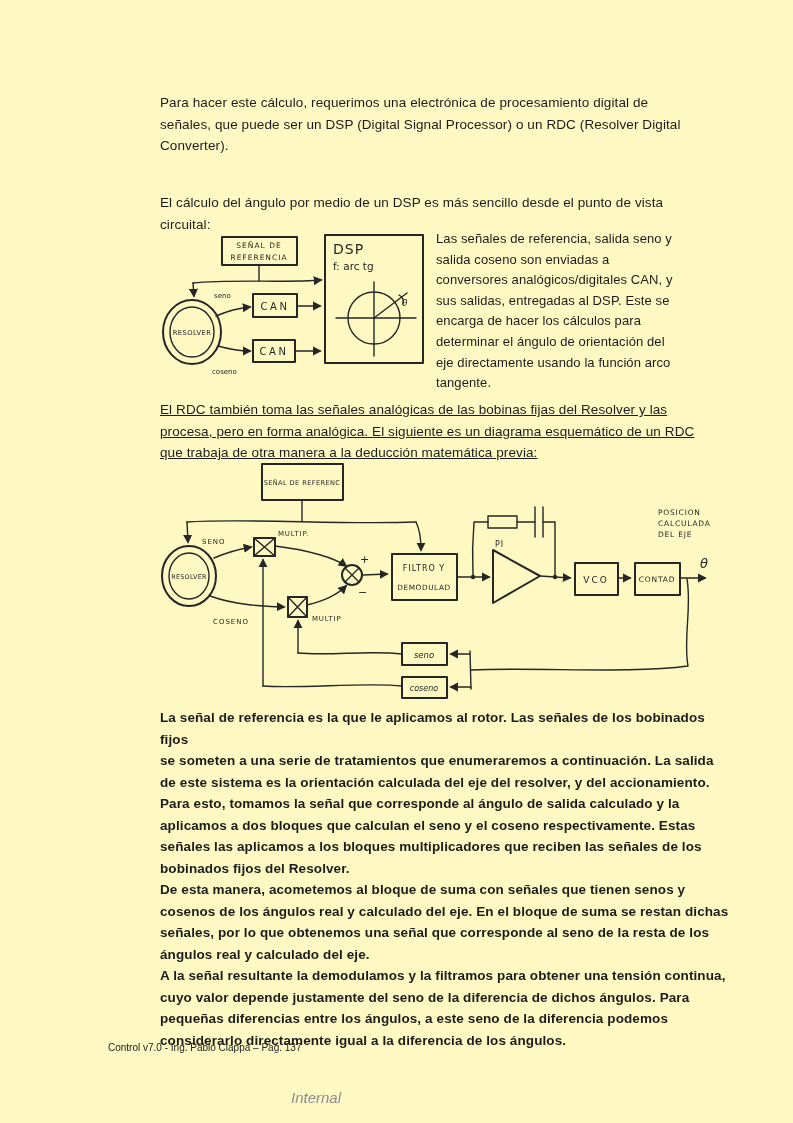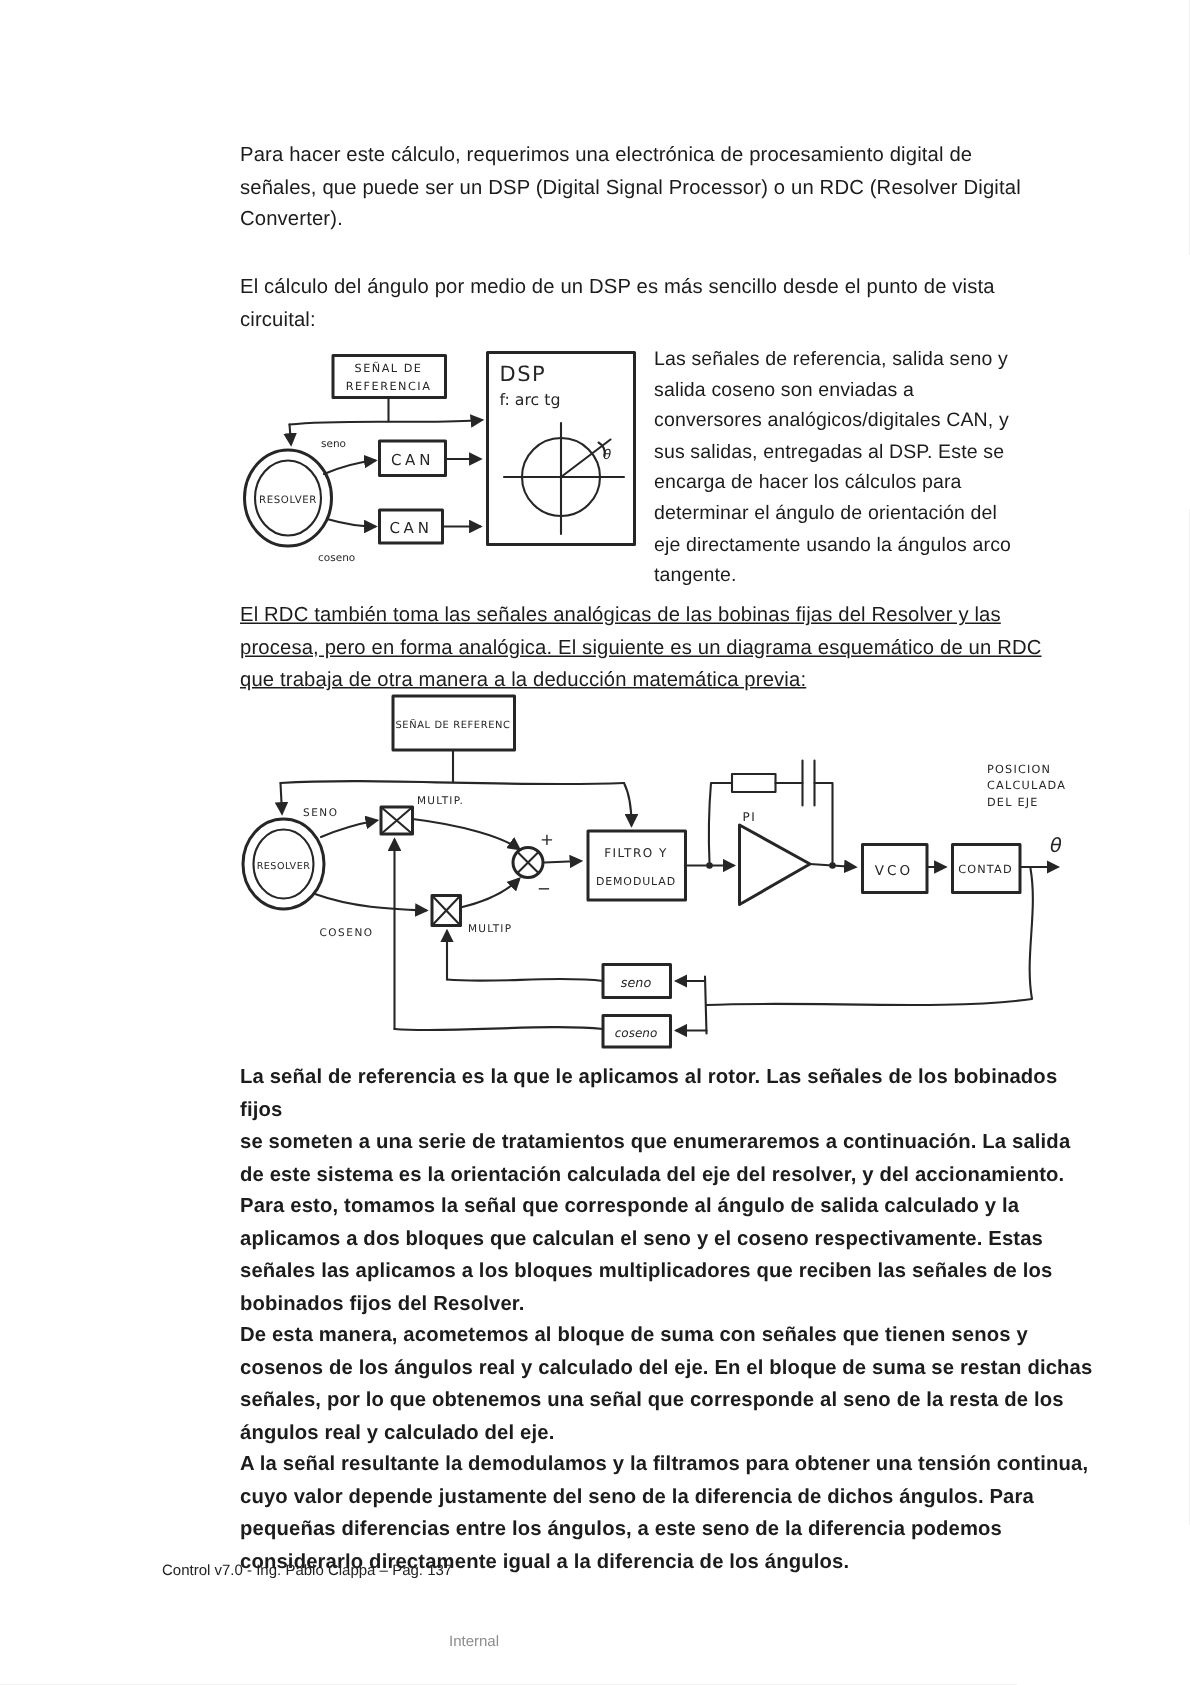--- a/index.html
+++ b/index.html
@@ -1,43 +1,43 @@
 <!DOCTYPE html>
 <html><head>
 <meta charset="utf-8">
 <style>
   html,body { margin:0; padding:0; background:#e8e8e8; }
   .page {
-    position:relative; width:793px; height:1123px; background:#ffffff;
+    position:relative; width:793px; height:1123px; background:#fef9c3;
     margin:0 auto; overflow:hidden;
     font-family:"Liberation Sans", sans-serif; color:#1c1c1c;
   }
   .para {
     position:absolute; font-size:13.5px; line-height:21.5px;
     white-space:pre-line; letter-spacing:0.1px;
   }
   .footer-left { position:absolute; left:108px; top:1042px; font-size:10px; color:#222; }
   .footer-center { position:absolute; left:0; top:1089px; width:632px; text-align:center;
-                   font-size:10px; color:#8d8d8d; }
+                   font-size:15px; color:#8d8d8d;font-style:italic; }
   svg { position:absolute; overflow:visible; }
   .ink  { stroke:#262626; fill:none; stroke-width:1.4; stroke-linecap:round; stroke-linejoin:round; }
   .ink2 { stroke:#262626; fill:none; stroke-width:2;   stroke-linecap:round; stroke-linejoin:round; }
   .hw   { font-family:"DejaVu Sans", sans-serif; fill:#262626; stroke:none; }
   .dot  { fill:#262626; stroke:none; }
 </style>
 </head>
 <body>
 
 <div class="page">
 
   <div class="para" style="left:160px; top:92px; width:560px;">Para hacer este cálculo, requerimos una electrónica de procesamiento digital de
 señales, que puede ser un DSP (Digital Signal Processor) o un RDC (Resolver Digital
 Converter).</div>
 
-  <div class="para" style="left:160px; top:180px; width:560px;">El cálculo del ángulo por medio de un DSP es más sencillo desde el punto de vista
+  <div class="para" style="left:160px; top:192px; width:560px;">El cálculo del ángulo por medio de un DSP es más sencillo desde el punto de vista
 circuital:</div>
 
   <svg width="290" height="172" viewBox="0 0 290 172" style="left:150px; top:222px;">
     <defs>
       <marker id="ar1" viewBox="0 0 10 10" refX="8" refY="5" markerWidth="6.5" markerHeight="6.5" orient="auto">
         <path d="M0,0 L10,5 L0,10 z" fill="#262626"></path>
       </marker>
     </defs>
 
     <rect class="ink2" x="72" y="15" width="75" height="28"></rect>
@@ -74,21 +74,21 @@
     <path class="ink" d="M249,73 a8,8 0 0 1 4,9"></path>
     <text class="hw" x="252" y="84" font-size="9" font-style="italic">θ</text>
   </svg>
 
   <div class="para" style="left:436px; top:229px; width:258px; font-size:13px; line-height:20.6px;">Las señales de referencia, salida seno y
 salida coseno son enviadas a
 conversores analógicos/digitales CAN, y
 sus salidas, entregadas al DSP. Este se
 encarga de hacer los cálculos para
 determinar el ángulo de orientación del
-eje directamente usando la ángulos arco
+eje directamente usando la función arco
 tangente.</div>
 
   <div class="para" style="left:160px; top:399px; width:560px;text-decoration:underline;">El RDC también toma las señales analógicas de las bobinas fijas del Resolver y las
 procesa, pero en forma analógica. El siguiente es un diagrama esquemático de un RDC
 que trabaja de otra manera a la deducción matemática previa:</div>
 
   <svg width="600" height="248" viewBox="0 0 600 248" style="left:140px; top:458px;">
     <defs>
       <marker id="ar2" viewBox="0 0 10 10" refX="8" refY="5" markerWidth="6.5" markerHeight="6.5" orient="auto">
         <path d="M0,0 L10,5 L0,10 z" fill="#262626"></path>

